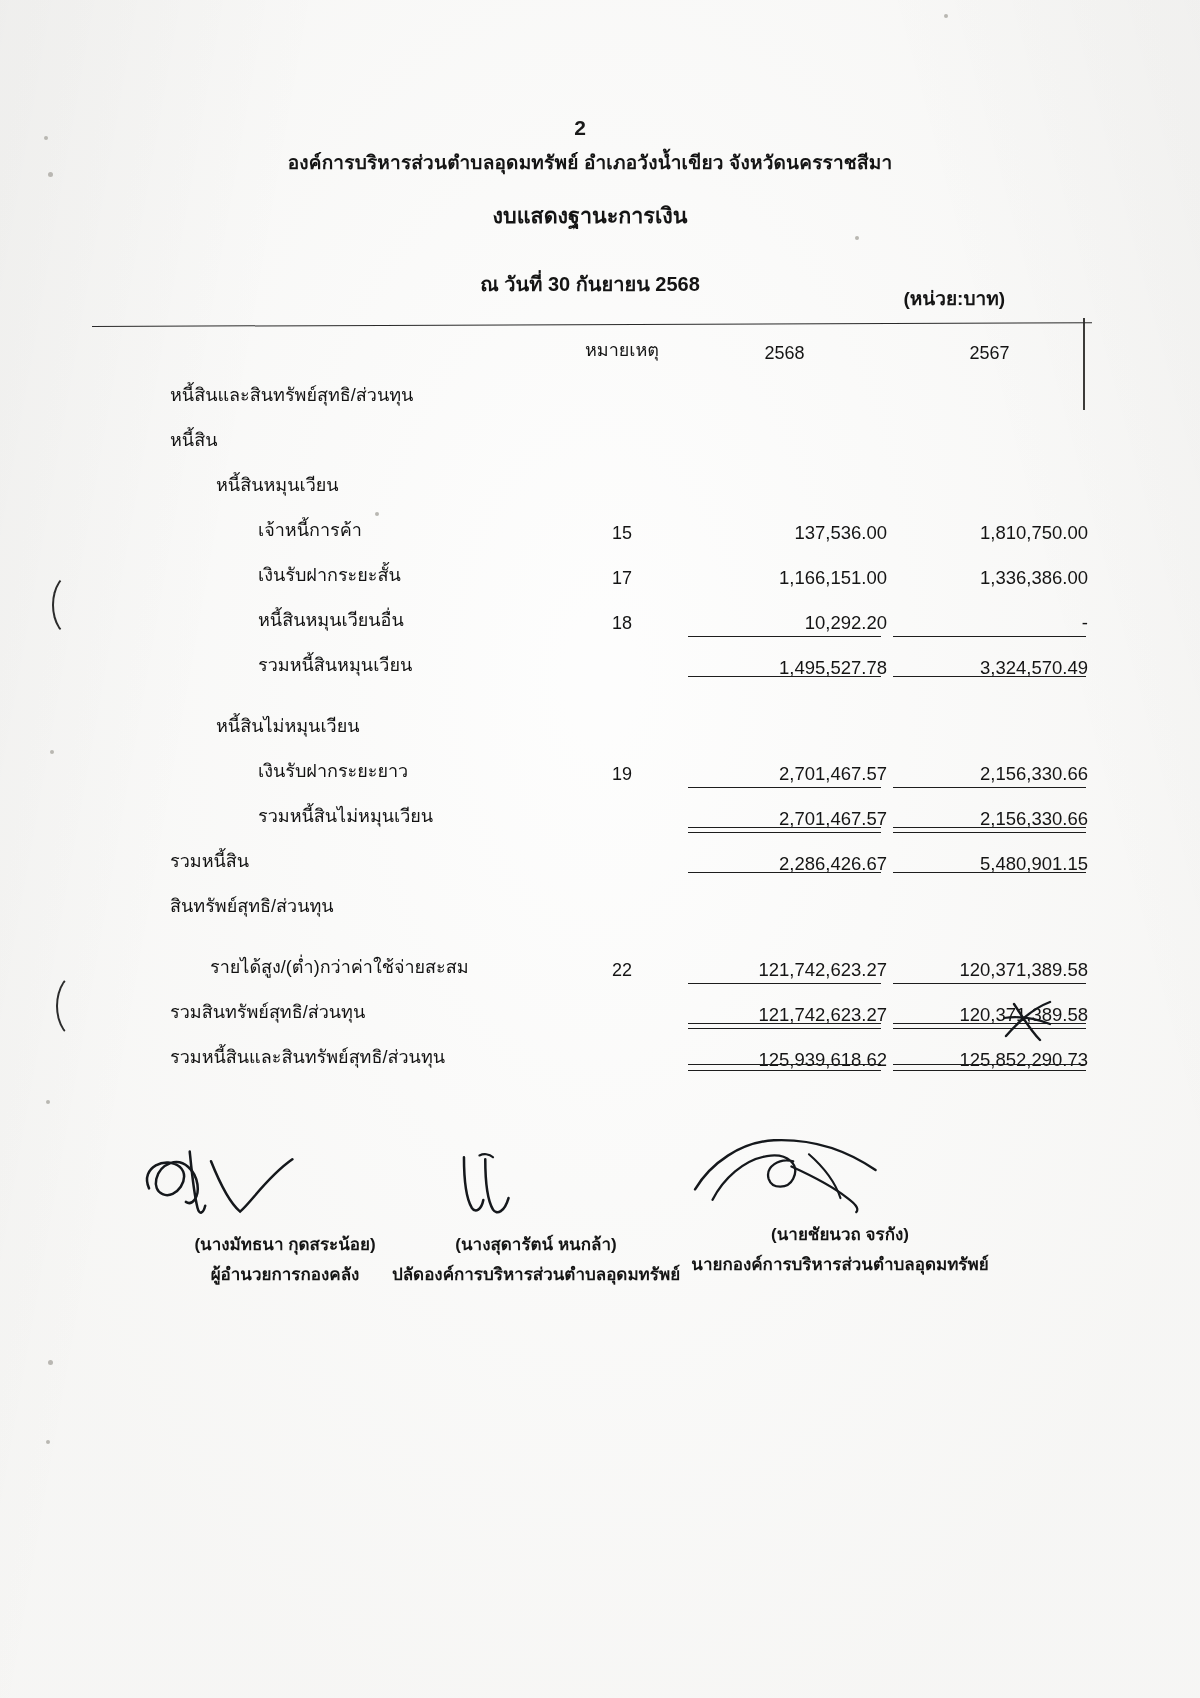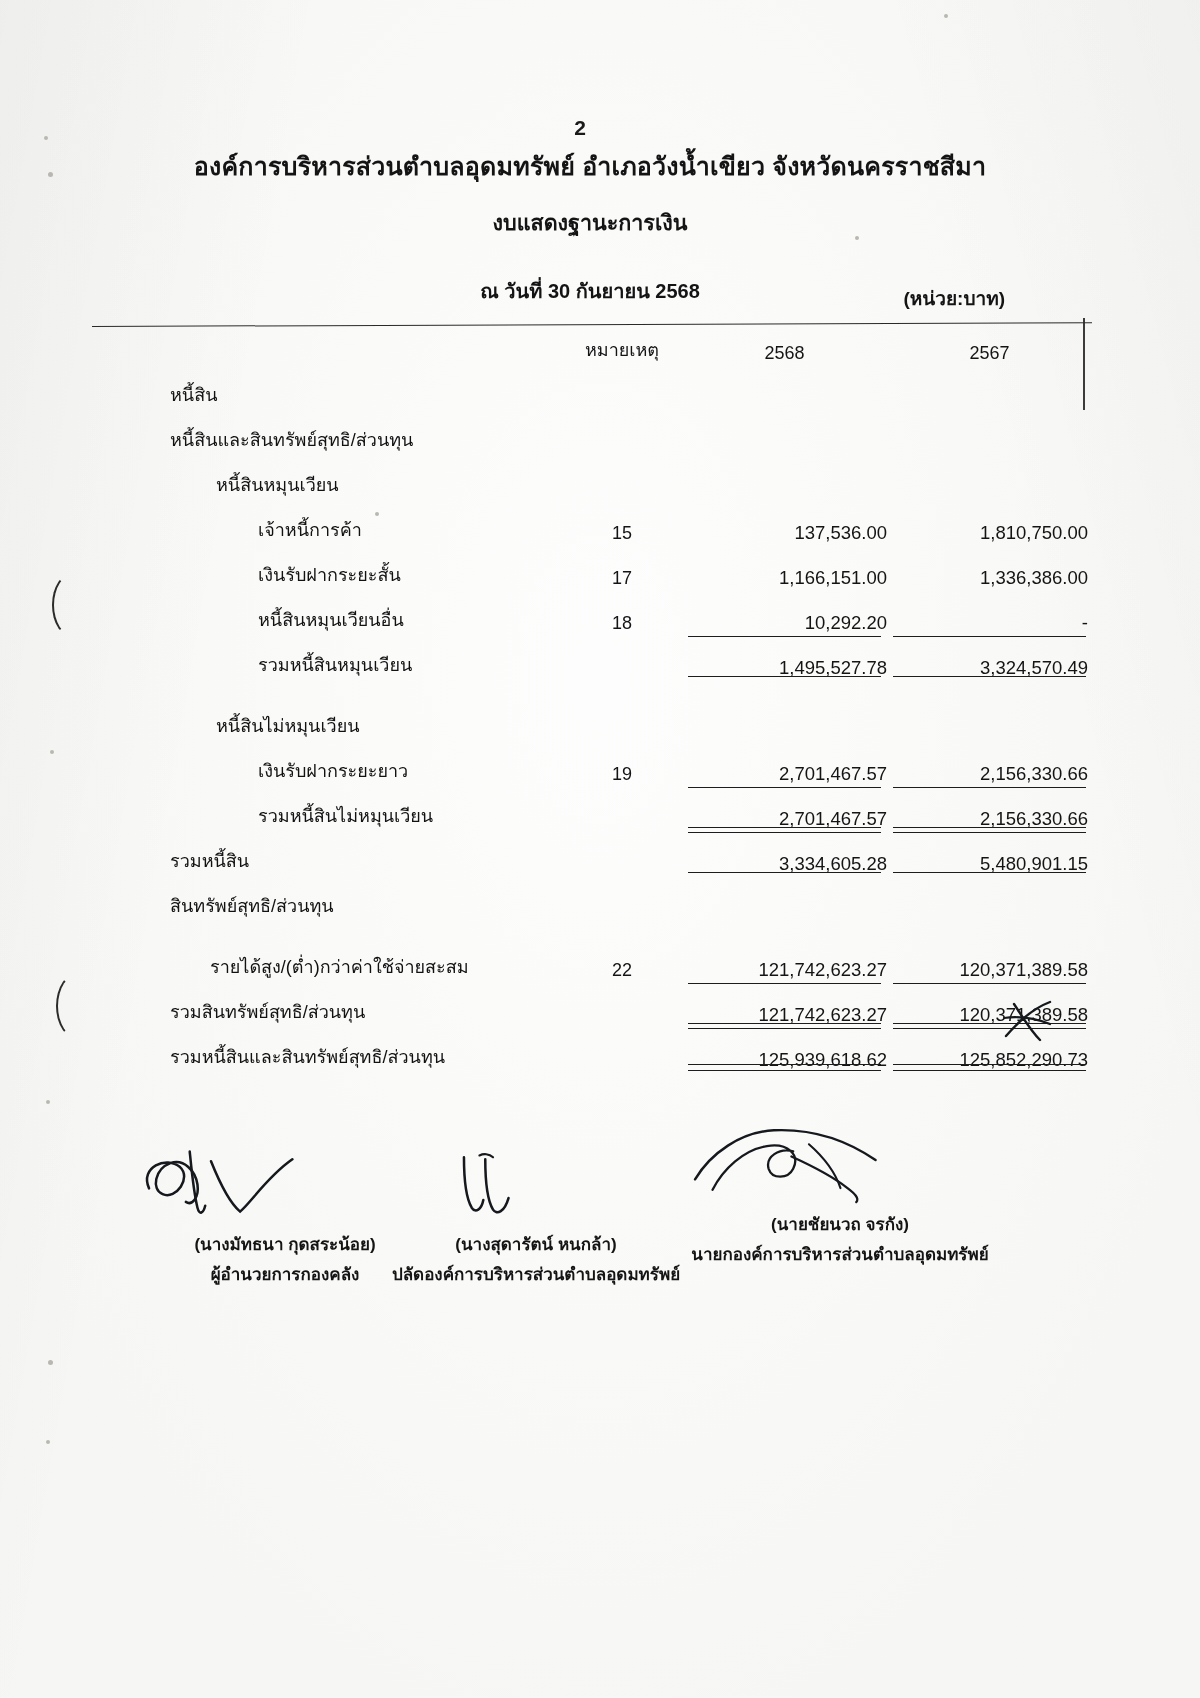--- a/index.html
+++ b/index.html
@@ -48,21 +48,21 @@
     color: #1a1a1a;
   }
   .title-block {
     position: absolute;
     top: 152px;
     left: 0;
     width: 1180px;
     text-align: center;
   }
   .title-org {
-    font-size: 25px;
+    font-size: 19px;
     font-weight: 700;
     letter-spacing: 0.2px;
     color: #141414;
     line-height: 1.15;
   }
   .title-sub {
     margin-top: 24px;
     font-size: 21.5px;
     font-weight: 700;
     color: #141414;
@@ -213,21 +213,21 @@
   }
   .sig .rl {
     font-size: 17px;
     font-weight: 700;
     color: #141414;
     white-space: nowrap;
     margin-top: 3px;
   }
   .sig-1 { left: 120px;  width: 330px; top: 20px; }
   .sig-2 { left: 371px;  width: 330px; top: 20px; }
-  .sig-3 { left: 660px;  width: 360px; top: 0; }
+  .sig-3 { left: 660px;  width: 360px; top: 10px; }
 
   
   .arc {
     position: absolute;
     border: 2.2px solid #2b2b2b;
     border-right-color: transparent;
     border-top-color: transparent;
     border-bottom-color: transparent;
     border-radius: 50%;
     pointer-events: none;
@@ -286,27 +286,27 @@
       <thead>
         <tr class="hdr-row">
           <th></th>
           <th class="hdr-note">หมายเหตุ</th>
           <th class="hdr-y1">2568</th>
           <th class="hdr-y2">2567</th>
         </tr>
       </thead>
       <tbody>
           <tr class="r">
-            <td class="label lvl0">หนี้สิน</td>
+            <td class="label lvl0">หนี้สินและสินทรัพย์สุทธิ/ส่วนทุน</td>
             <td class="note"></td>
             <td class="num c1"></td>
             <td class="num c2"></td>
           </tr>
           <tr class="r">
-            <td class="label lvl0">หนี้สินและสินทรัพย์สุทธิ/ส่วนทุน</td>
+            <td class="label lvl0">หนี้สิน</td>
             <td class="note"></td>
             <td class="num c1"></td>
             <td class="num c2"></td>
           </tr>
           <tr class="r">
             <td class="label lvl1">หนี้สินหมุนเวียน</td>
             <td class="note"></td>
             <td class="num c1"></td>
             <td class="num c2"></td>
           </tr>
@@ -351,21 +351,21 @@
           </tr>
           <tr class="r">
             <td class="label lvl2">รวมหนี้สินไม่หมุนเวียน</td>
             <td class="note"></td>
             <td class="num c1 ul-above ul-bottom">2,701,467.57</td>
             <td class="num c2 ul-above ul-bottom">2,156,330.66</td>
           </tr>
           <tr class="r">
             <td class="label lvl0">รวมหนี้สิน</td>
             <td class="note"></td>
-            <td class="num c1 ul-above ul-bottom">3,334,605.28</td>
+            <td class="num c1 ul-above ul-bottom">2,286,426.67</td>
             <td class="num c2 ul-above ul-bottom">5,480,901.15</td>
           </tr>
           <tr class="r">
             <td class="label lvl0">สินทรัพย์สุทธิ/ส่วนทุน</td>
             <td class="note"></td>
             <td class="num c1"></td>
             <td class="num c2"></td>
           </tr>
           <tr class="gap">
             <td colspan="4"></td>

